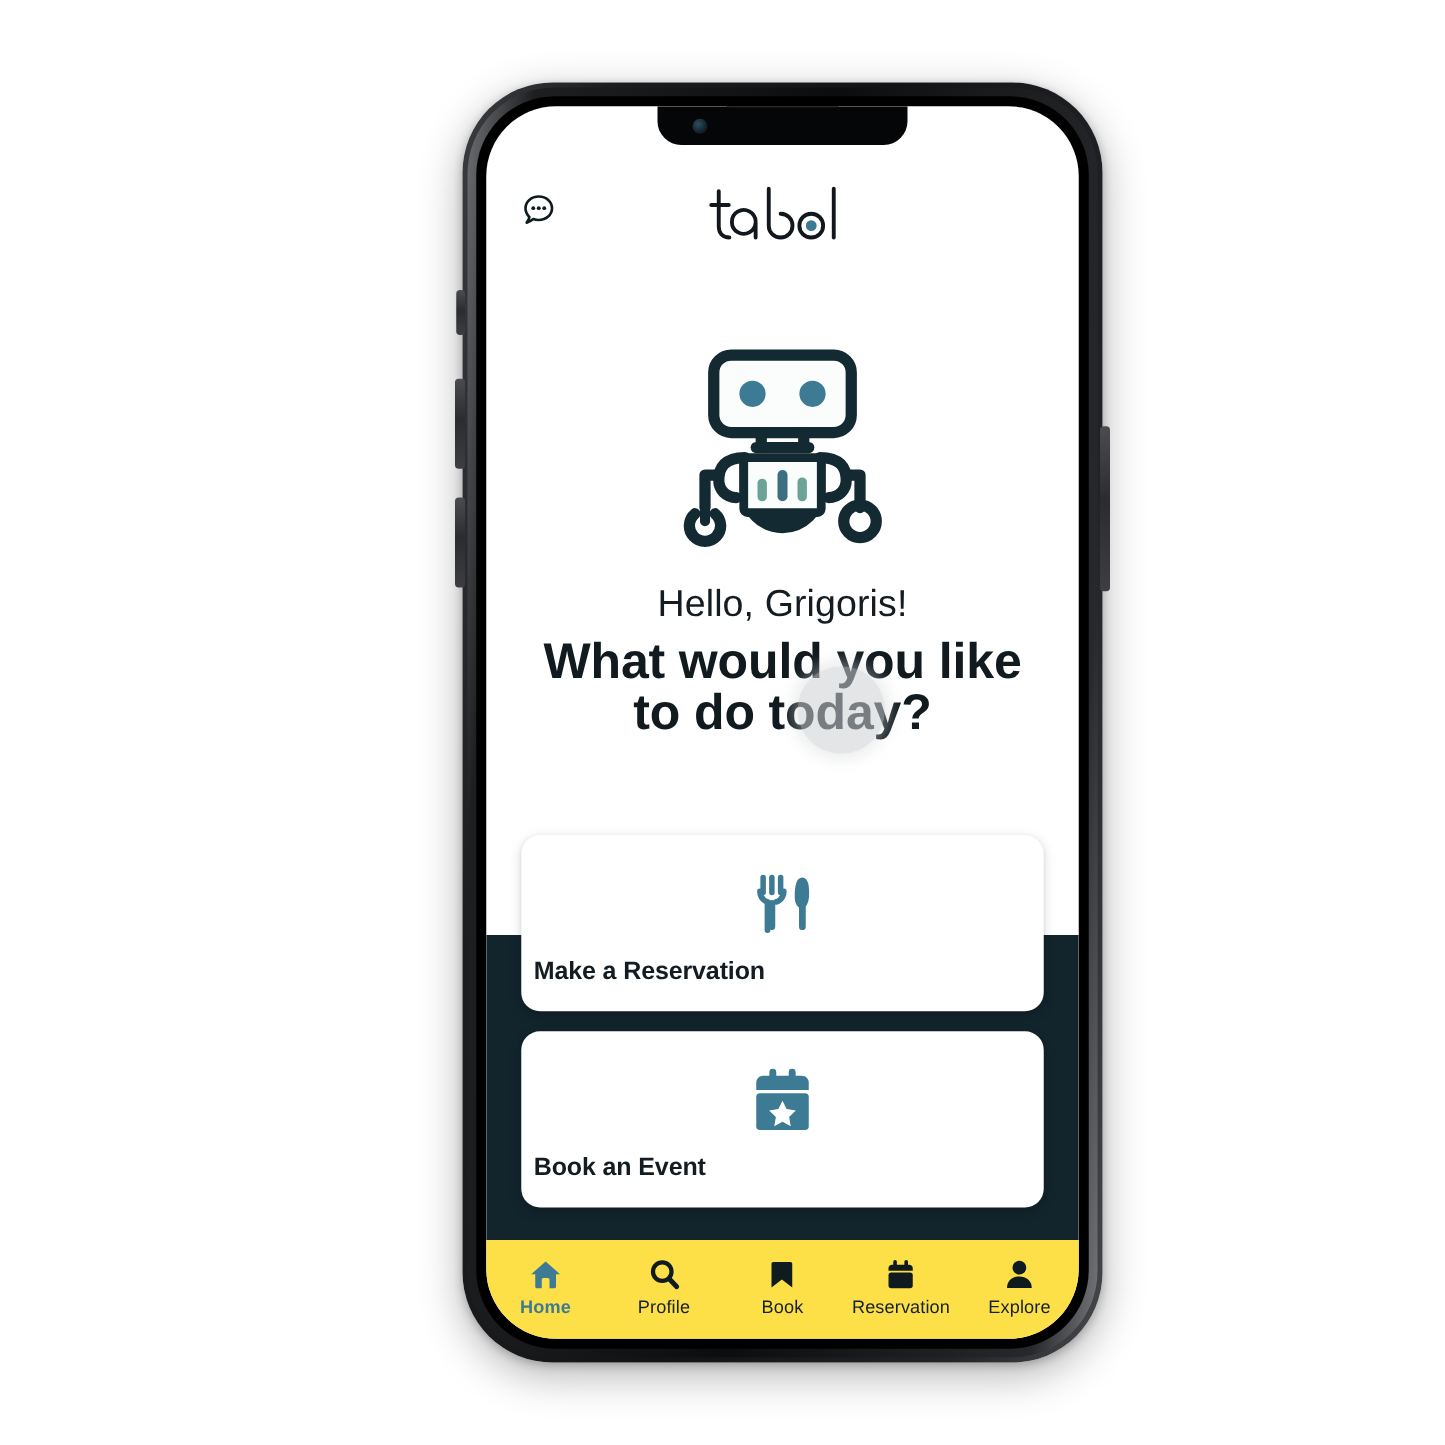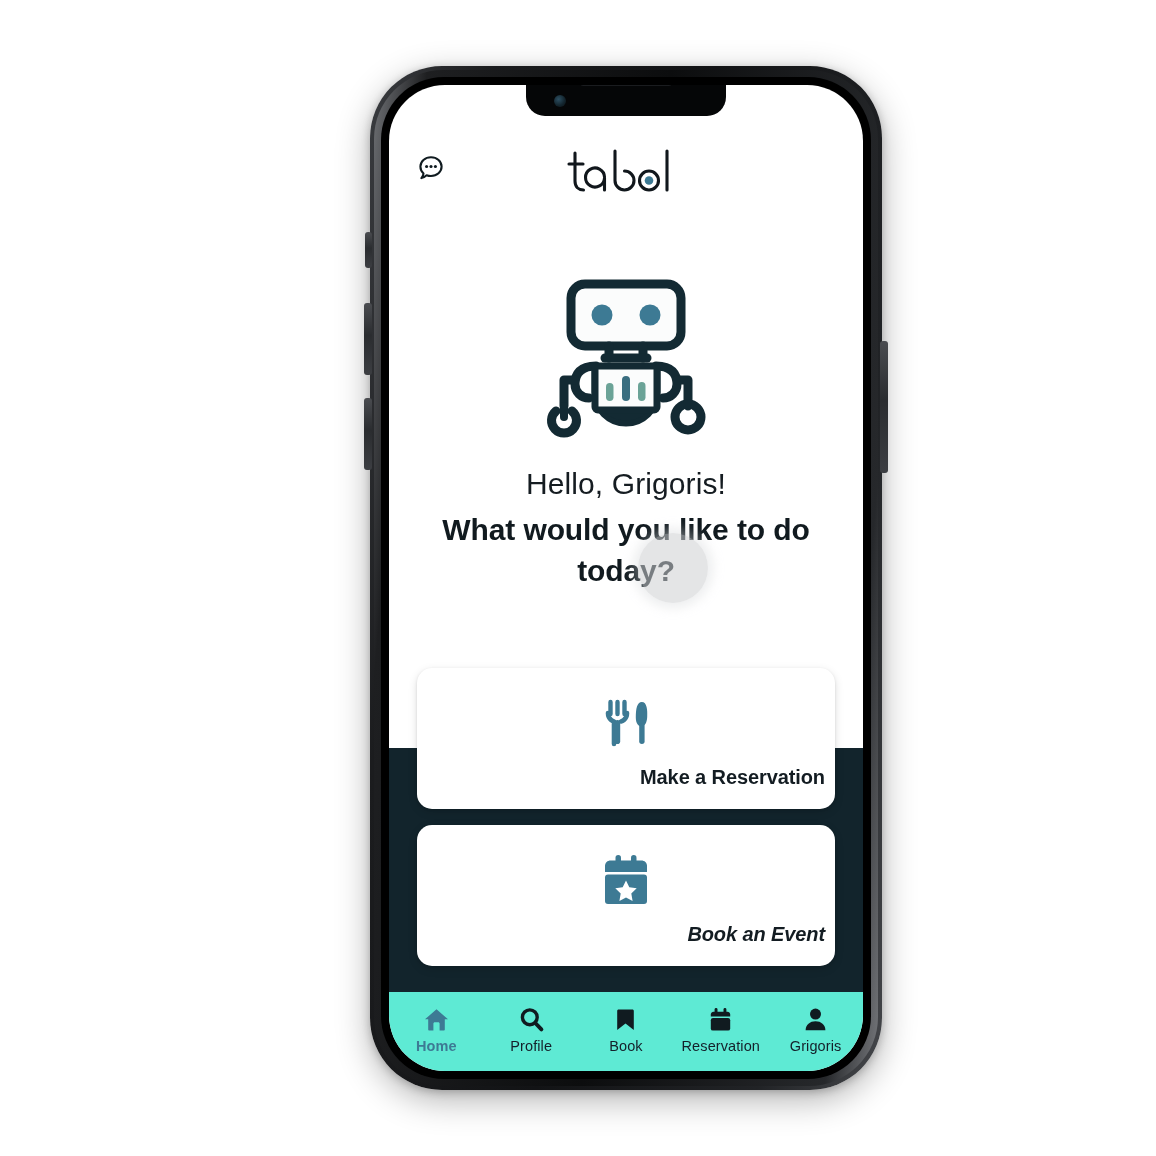--- a/index.html
+++ b/index.html
@@ -158,21 +158,21 @@
   .greeting {
     margin-top: 20px;
     font-size: 30px;
     line-height: 40px;
     font-weight: 300;
     color: #151c21;
     letter-spacing: 0.1px;
   }
   .question {
     margin-top: 5px;
-    font-size: 30px;
+    font-size: 40px;
     line-height: 41px;
     font-weight: 700;
     color: #111a1f;
     padding: 0 38px;
     letter-spacing: -0.1px;
   }
 
   
   .dark-panel {
     position: absolute;
@@ -191,25 +191,25 @@
     top: 583px;
     width: 474px;
     z-index: 12;
     padding: 0 28px;
     box-sizing: border-box;
   }
   .action-card {
     background: #ffffff;
     border-radius: 15px;
     box-shadow: 0 3px 10px rgba(0,0,0,0.13), 0 1px 3px rgba(0,0,0,0.10);
-    text-align: right;
+    text-align: left;
     padding: 24px 10px 20px 10px;
     cursor: pointer;
   }
-  .action-card + .action-card { margin-top: 16px; font-style: italic; }
+  .action-card + .action-card { margin-top: 16px; }
   .card-icon {
     height: 62px;
     display: flex;
     align-items: center;
     justify-content: center;
   }
   .card-label {
     margin-top: 12px;
     font-size: 20px;
     font-weight: 700;
@@ -217,21 +217,21 @@
     letter-spacing: -0.1px;
   }
 
   
   .bottom-nav {
     position: absolute;
     left: 0;
     bottom: 0;
     width: 474px;
     height: 79px;
-    background: #5eead4;
+    background: #fde047;
     display: flex;
     align-items: flex-start;
     padding-top: 12px;
     box-sizing: border-box;
     z-index: 30;
   }
   .nav-item {
     flex: 1;
     text-align: center;
     cursor: pointer;
@@ -460,21 +460,21 @@
         <div class="nav-label">Reservation</div>
       </div>
 
       <div class="nav-item">
         <div class="nav-icon">
           <svg width="27" height="27" viewBox="0 0 27 27">
             <circle cx="13.5" cy="8.1" r="5.5" fill="#101b20"></circle>
             <path d="M3.6 24.3 C3.6 18.6 8.0 15.2 13.5 15.2 C19.0 15.2 23.4 18.6 23.4 24.3 Z" fill="#101b20"></path>
           </svg>
         </div>
-        <div class="nav-label">Grigoris</div>
+        <div class="nav-label">Explore</div>
       </div>
 
     </div>
   </div>
 
   <div class="touch-indicator"></div>
 
 </div>
 
 </body></html>

